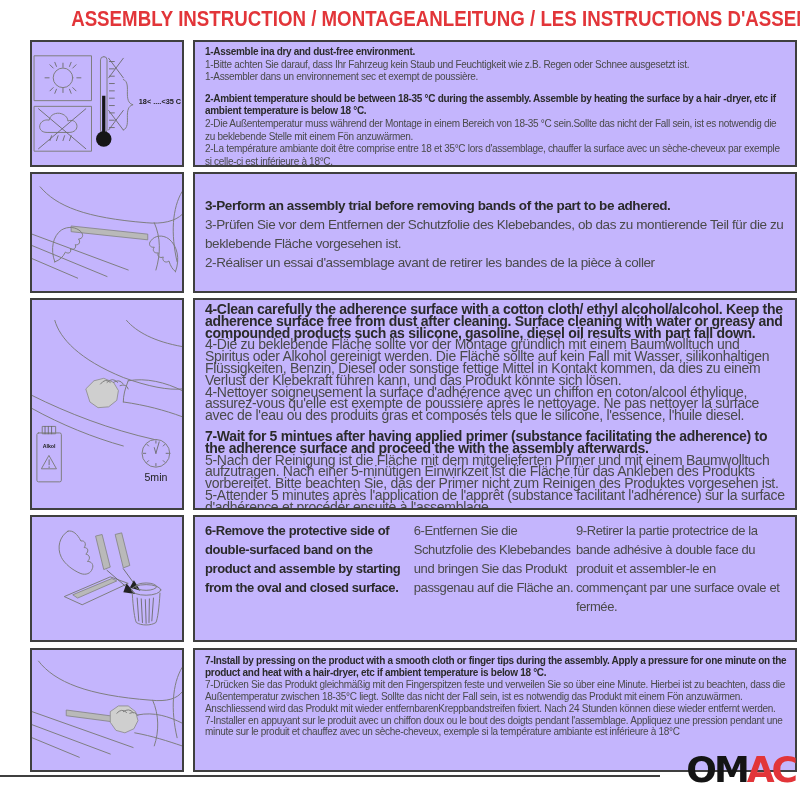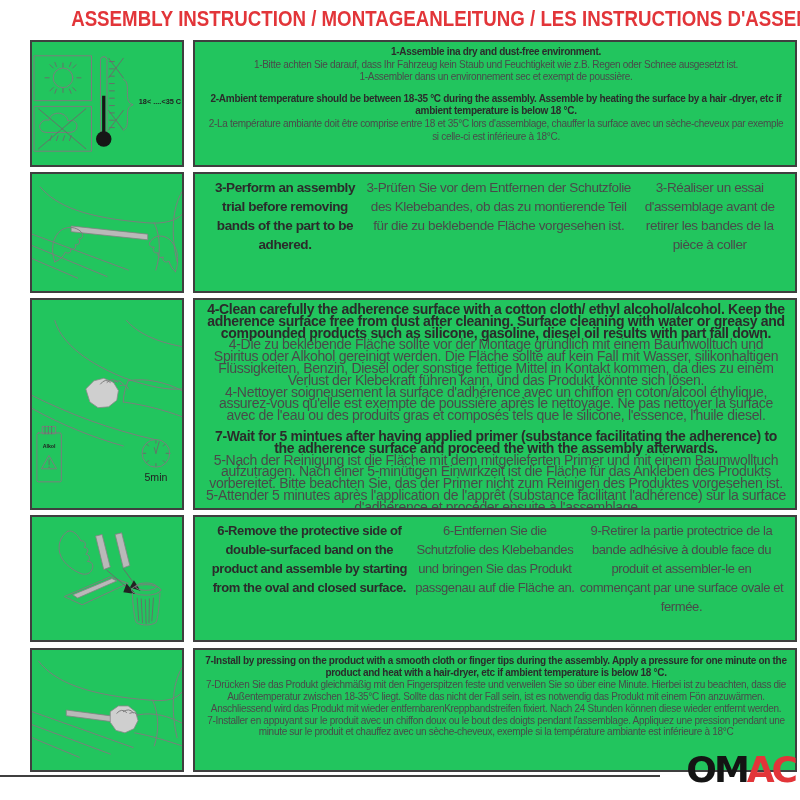--- a/index.html
+++ b/index.html
@@ -3,30 +3,30 @@
 <meta charset="utf-8">
 <style>
   html,body{margin:0;padding:0;background:#fff;}
   .page{position:relative;width:800px;height:800px;background:#fff;overflow:hidden;
         font-family:"Liberation Sans",sans-serif;}
   .title-wrap{position:absolute;top:6px;left:0;width:800px;text-align:center;}
   .title{display:inline-block;transform:scaleX(0.85);transform-origin:center;
          font-size:22px;font-weight:bold;color:#e23539;letter-spacing:0px;white-space:nowrap;}
   .tbl{position:absolute;left:30px;top:40px;width:767px;}
   .row{display:flex;gap:9px;margin-bottom:5px;}
-  .cell{border:2px solid #3f3f3f;background:#22c55e;box-sizing:border-box;text-align:center;}
+  .cell{border:2px solid #3f3f3f;background:#c4b5fd;box-sizing:border-box;}
   .icon-cell{width:154px;flex:none;overflow:hidden;}
   .icon-cell svg{display:block;width:100%;height:100%;}
   .text-cell{flex:1;padding:4px 8px 2px 10px;overflow:hidden;}
   .text-cell p{margin:0;color:#4a4a4a;letter-spacing:-0.3px;}
   .text-cell p.b{font-weight:bold;color:#2b2b2b;}
   .gap{margin-top:9px !important;}
   
   .s0 p{font-size:10px;line-height:12.6px;}
-  .s1{display:flex;flex-direction:row;justify-content:center;}
+  .s1{display:flex;flex-direction:column;justify-content:center;}
   .s1 p{font-size:13.5px;line-height:19px;letter-spacing:-0.4px;}
   .s2 p{font-size:14px;line-height:11.8px;}
   .s3{display:flex;flex-direction:row;justify-content:center;}
   .s3 p{font-size:13px;line-height:19px;letter-spacing:-0.4px;}
   .s4{padding-top:5px;}
   .s4 p{font-size:10px;line-height:11.9px;}
   
   .r0{height:127px;} .r1{height:121px;} .r2{height:212px;} .r3{height:127px;margin-bottom:6px;} .r4{height:124px;}
   
   .ln{fill:none;stroke:#7d7d7d;stroke-width:1.2;stroke-linecap:round;stroke-linejoin:round;}
@@ -76,40 +76,41 @@
             <path class="ln" d="M112,32 c6,2 5,10 5,18 c0,9 3,12 7,13 c-4,1 -7,4 -7,13 c0,8 1,16 -5,18"></path>
             <text class="svgtxt" x="183" y="62" text-anchor="end" font-size="9" font-weight="bold">18&lt; ....&lt;35 C</text>
           </g>
         </svg>
       </div>
       <div class="cell text-cell s0">
         <p class="b">1-Assemble ina dry and dust-free environment.</p>
         <p>1-Bitte achten Sie darauf, dass Ihr Fahrzeug kein Staub und Feuchtigkeit wie z.B. Regen oder Schnee ausgesetzt ist.</p>
         <p>1-Assembler dans un environnement sec et exempt de poussière.</p>
         <p class="b gap">2-Ambient temperature should be between 18-35 °C  during the assembly. Assemble by heating the surface by a hair -dryer, etc if ambient temperature is below 18 °C.</p>
+        <p>2-Die Außentemperatur muss während der Montage in einem Bereich von 18-35 °C  sein.Sollte das nicht der Fall sein, ist es notwendig die zu beklebende Stelle mit einem Fön anzuwärmen.</p>
         <p>2-La température ambiante doit être comprise entre 18 et 35°C lors d'assemblage, chauffer la surface avec un sèche-cheveux par exemple si celle-ci est inférieure à 18°C.</p>
       </div>
     </div>
 
     <div class="row r1">
       <div class="cell icon-cell">
         <svg viewBox="0 0 184 112" preserveAspectRatio="xMidYMid meet">
           <path class="ln" d="M10,0 C30,24 66,38 140,44 C160,46 176,42 184,34"></path>
           <path class="ln" d="M184,6 C172,26 170,58 178,92"></path>
           <path class="ln" d="M150,44 C158,62 158,82 152,102"></path>
           <path class="ln" d="M0,58 L118,102 M0,72 L92,110 M0,88 L56,112"></path>
           <polygon class="gray" points="48,48 142,58 142,65 48,55"></polygon>
           <path class="ln" d="M28,92 C22,76 26,60 36,53 C44,48 54,49 60,55 C64,59 62,64 57,64 C60,67 58,72 53,71 C55,75 51,78 47,76 C49,80 45,83 41,80 C38,86 34,90 28,92 Z"></path>
           <path class="ln" d="M176,104 C182,88 178,72 168,64 C160,58 150,60 146,66 C142,70 145,75 150,74 C147,78 150,82 155,81 C153,85 157,88 161,86 C159,91 164,94 168,91 C170,97 172,101 176,104 Z"></path>
         </svg>
       </div>
       <div class="cell text-cell s1">
         <p class="b">3-Perform an assembly trial before removing bands of the part to be adhered.</p>
         <p>3-Prüfen Sie vor dem Entfernen der Schutzfolie des Klebebandes, ob das zu montierende Teil für die zu beklebende Fläche vorgesehen ist.</p>
-        <p>3-Réaliser un essai d'assemblage avant de retirer les bandes de la pièce à coller</p>
+        <p>2-Réaliser un essai d'assemblage avant de retirer les bandes de la pièce à coller</p>
       </div>
     </div>
 
     <div class="row r2">
       <div class="cell icon-cell">
         <svg viewBox="0 0 184 205" preserveAspectRatio="xMidYMid meet">
           <path class="ln" d="M28,0 C34,22 58,48 112,70 C142,81 168,86 184,84"></path>
           <path class="ln" d="M116,0 C128,14 150,26 184,32"></path>
           <path class="ln" d="M0,92 C44,114 96,134 150,146"></path>
           <path class="ln" d="M0,108 C36,128 76,144 112,154"></path>

